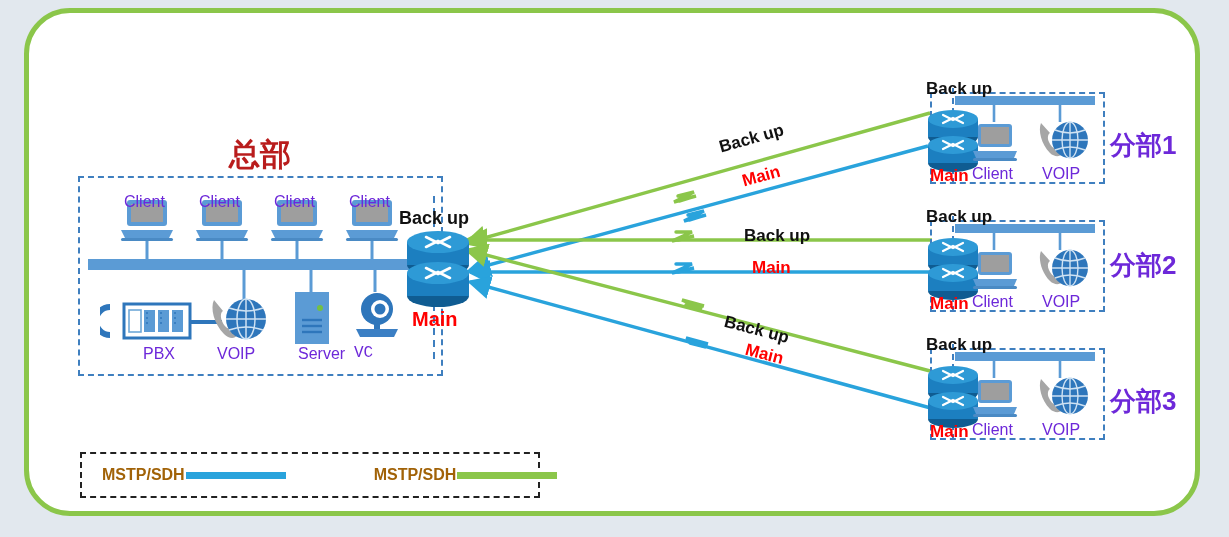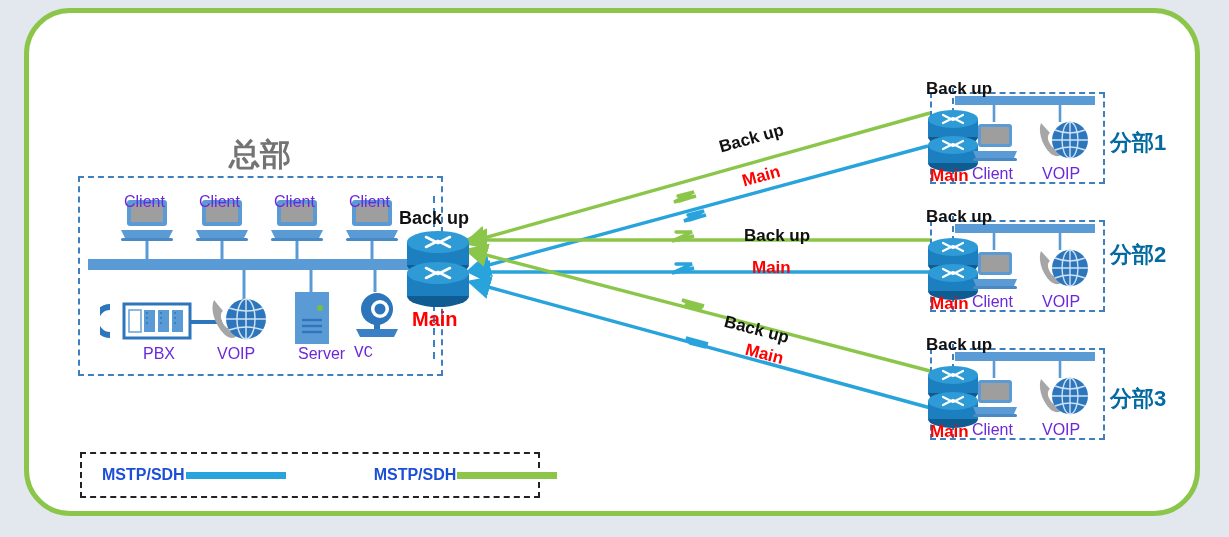--- a/index.html
+++ b/index.html
@@ -22,24 +22,24 @@
   .layer{position:absolute;left:0;top:0;width:1229px;height:537px;}
   svg.layer{pointer-events:none;}
 
   
   .title{
     position:absolute;left:500px;top:16px;width:240px;text-align:center;
     font-size:39px;font-weight:bold;color:#3f3f3f;letter-spacing:1px;
   }
   .hq-title{
     position:absolute;left:195px;top:134px;width:130px;text-align:center;
-    font-size:31px;font-weight:bold;color:#737373;
+    font-size:31px;font-weight:bold;color:#b91c1c;
   }
   .branch-title{
-    position:absolute;font-size:22px;font-weight:bold;color:#0369a1;white-space:nowrap;
+    position:absolute;font-size:26px;font-weight:bold;color:#6d28d9;white-space:nowrap;
   }
 
   .dev-label{
     position:absolute;font-size:16px;color:#6d28d9;text-align:left;
     line-height:19px;width:46px;
   }
   .dev-label.wide{width:52px;}
 
   .lbl-backup{
     position:absolute;font-size:17px;font-weight:bold;color:#111;white-space:nowrap;
@@ -59,21 +59,21 @@
 
   
   .legend{
     position:absolute;left:80px;top:452px;width:460px;height:46px;
     border:2px dashed #222;box-sizing:border-box;background:#fff;
     display:flex;align-items:center;
   }
   .legend-item{display:flex;align-items:center;}
   .legend-item.one{margin-left:20px;}
   .legend-item.two{margin-left:88px;}
-  .legend-text{font-size:16px;font-weight:bold;color:#1d4ed8;}
+  .legend-text{font-size:16px;font-weight:bold;color:#a16207;}
   .legend-swatch{width:100px;height:7px;margin-left:1px;}
 
   
   .icon{position:absolute;}
 </style>
 </head>
 <body>
 
 <div id="stage">
 
@@ -374,21 +374,21 @@
       <g stroke="#cfe2f3" stroke-width="1.4" fill="none">
         <ellipse cx="34" cy="22" rx="8" ry="18"></ellipse>
         <line x1="16" y1="22" x2="52" y2="22"></line>
         <path d="M19,12 Q34,18 49,12"></path>
           <path d="M19,32 Q34,26 49,32"></path>
         <line x1="34" y1="4" x2="34" y2="40"></line>
       </g>
     </svg>
   </div>
   <div class="dev-label" style="left:1042px;top:292px;">VOIP</div>
-  <div class="branch-title" style="left:1110px;top:240px;">分部2</div>
+  <div class="branch-title" style="left:1110px;top:248px;">分部2</div>
 
   <div class="dash-box" style="left:930px;top:348px;width:175px;height:92px;"></div>
   <svg class="layer" width="1229" height="537" viewBox="0 0 1229 537">
     <rect x="955" y="352" width="140" height="9" fill="#5b9bd5"></rect>
     <line x1="994" y1="360" x2="994" y2="378" stroke="#5b9bd5" stroke-width="2.6"></line>
     <line x1="1060" y1="360" x2="1060" y2="378" stroke="#5b9bd5" stroke-width="2.6"></line>
     <line x1="953" y1="344" x2="953" y2="444" stroke="#3f7fbf" stroke-width="2" stroke-dasharray="6,4"></line>
   </svg>
   <div class="lbl-backup" style="left:926px;top:335px;">Back up</div>
   <div class="icon" style="left:925px;top:360px;">

